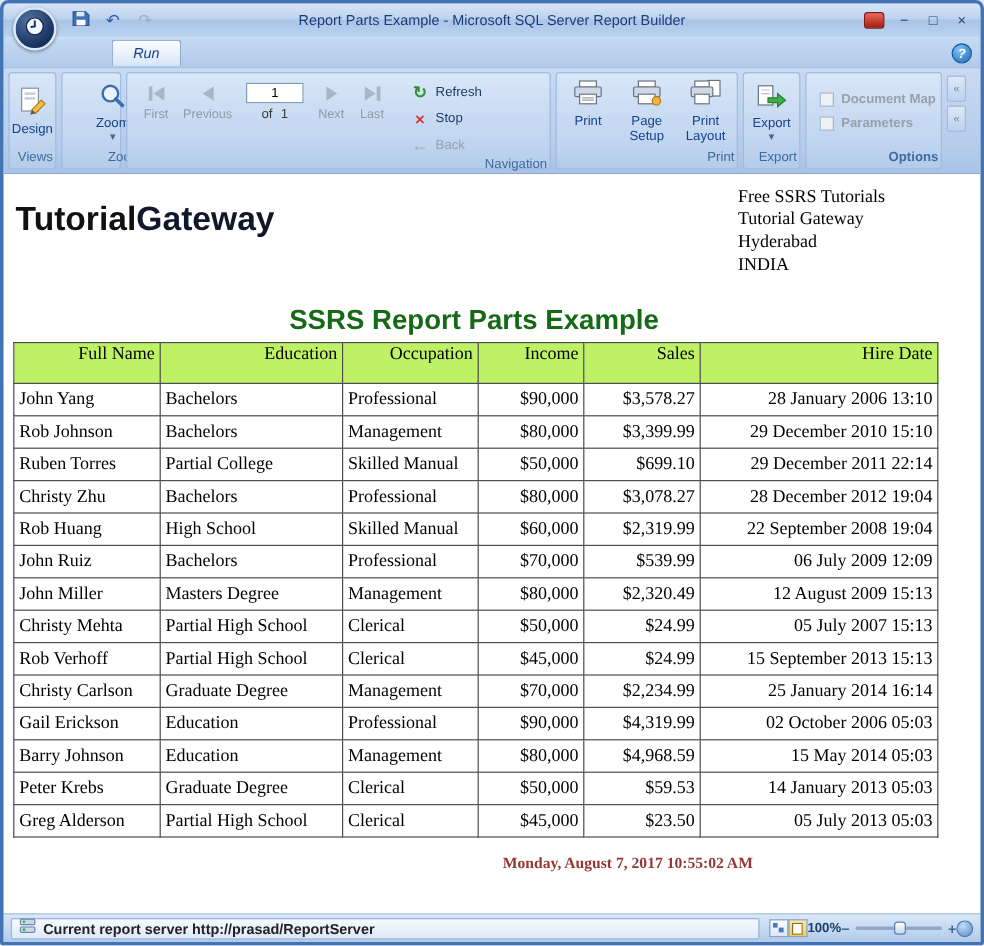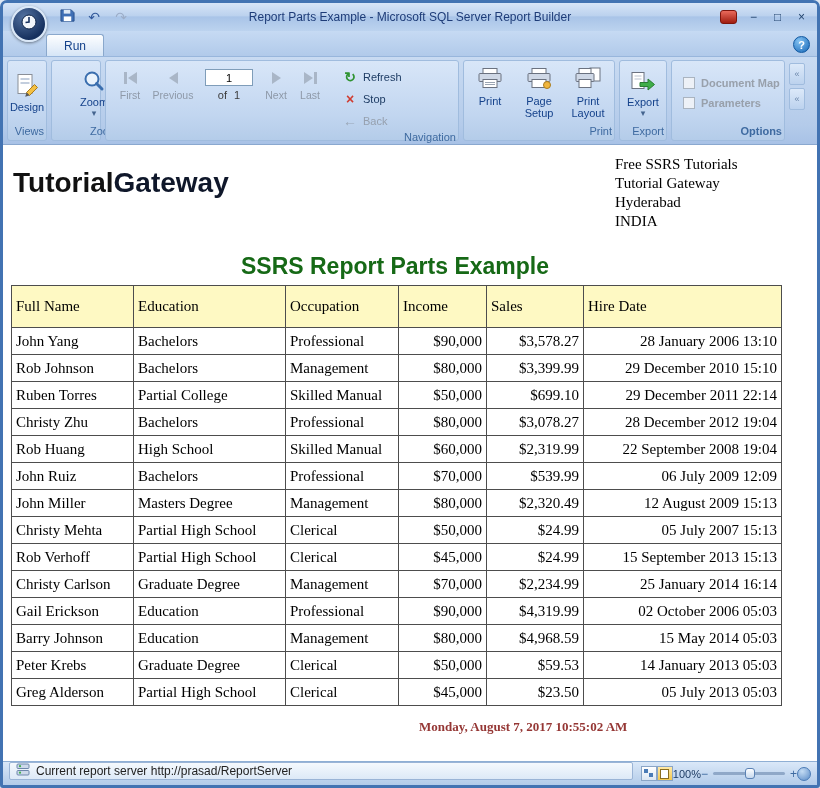--- a/index.html
+++ b/index.html
@@ -20,22 +20,22 @@
              font-size:14px; color:#33599b; }
   .qat-btn.dim { color:#9cadc8; }
   .title-text { position:absolute; left:0; right:0; top:7px; text-align:center;
                 font-size:12px; color:#1e3c78; pointer-events:none; }
   .win-controls { margin-left:auto; display:flex; gap:9px; align-items:center; z-index:5; }
   .red-badge { width:17px; height:14px; border-radius:3px; border:1px solid #7d150c;
                background:linear-gradient(#ea6a5c,#a01d10); }
   .win-glyph { font-size:12px; color:#24456f; width:15px; text-align:center; }
 
   
-  .tabrow { height:26px; flex:0 0 26px; position:relative; display:flex; align-items:flex-end;
-            padding-left:43px; background:linear-gradient(#c6daf3,#b1caea); border-bottom:1px solid #98b6dc; }
+  .tabrow { height:26px; flex:0 0 26px; position:relative; display:flex; align-items:center;
+            padding-left:90px; background:linear-gradient(#c6daf3,#b1caea); border-bottom:1px solid #98b6dc;font-style:italic; }
   .tab-active { height:22px; padding:0 17px; display:flex; align-items:center; font-size:12px; color:#15428b;
                 background:linear-gradient(#fdfeff,#e6effa 60%, #d5e5f6); border:1px solid #8aa8cc;
                 border-bottom:none; border-radius:3px 3px 0 0; }
   .help-circle { position:absolute; right:7px; top:5px; width:17px; height:17px; border-radius:50%;
                  border:1px solid #0f57a0; color:#fff; font-size:11px; font-weight:bold;
                  display:flex; align-items:center; justify-content:center;
                  background:radial-gradient(circle at 35% 28%, #83c2f2, #1868b8); }
 
   
   .ribbon { height:88px; flex:0 0 88px; display:flex; gap:4px; padding:3px 4px;
@@ -83,31 +83,31 @@
   .report { flex:1; background:#fff; overflow:hidden; font-family:"Liberation Serif", serif; position:relative; }
   .report-header { position:relative; height:140px; }
   .logo { position:absolute; left:10px; top:22px; font-family:"Liberation Sans", sans-serif;
           font-weight:bold; font-size:28px; }
   .logo-black { color:#111; } .logo-red { color:#0f172a; }
   .address { position:absolute; left:612px; top:10px; font-size:15px; line-height:19px; color:#000; }
   .report-title { position:absolute; left:0; right:30px; bottom:5px; text-align:center;
                   font-family:"Liberation Sans", sans-serif; font-weight:bold; font-size:23px; color:#166916; }
 
   table.report-table { border-collapse:collapse; margin-left:8px; width:770px; font-size:15px; table-layout:fixed; }
-  .report-table th { background:#fef9c3; font-weight:normal; text-align:left; vertical-align:top;
-                     padding:12px 4px; height:34px; border:1px solid #4d4d4d; }
+  .report-table th { background:#bef264; font-weight:normal; text-align:right; vertical-align:top;
+                     padding:1px 4px; height:34px; border:1px solid #4d4d4d; }
   .report-table td { border:1px solid #4d4d4d; padding:2px 4px; height:27px; color:#000; background:#fff; }
   .report-table td.num { text-align:right; }
   .c0{width:122px}.c1{width:152px}.c2{width:113px}.c3{width:88px}.c4{width:97px}.c5{width:198px}
   .footer-date { margin-top:13px; margin-left:416px; font-size:13px; font-weight:bold; color:#953735; }
 
   
-  .statusbar { height:24px; flex:0 0 24px; display:flex; gap:8px; padding:0 6px;
+  .statusbar { height:24px; flex:0 0 24px; display:flex; align-items:center; gap:8px; padding:0 6px;
                background:linear-gradient(#dae8f8,#b2cbe9); border-top:1px solid #8fafd4;
-               font-family:"Liberation Sans", sans-serif; }
+               font-family:"Liberation Sans", sans-serif;font-weight:bold; }
   .status-msg { display:flex; align-items:center; gap:6px; height:18px; padding:0 6px; width:625px;
                 background:linear-gradient(#f5f9fd,#dde9f7); border:1px solid #9ab4d6; border-radius:2px;
                 font-size:12px; color:#222; }
   .status-right { margin-left:auto; display:flex; align-items:center; }
   .view-icon { width:16px; height:15px; border:1px solid #8aa5c6; display:flex; align-items:center;
                justify-content:center; background:linear-gradient(#ffffff,#dbe6f3); }
   .view-icon.gold { background:linear-gradient(#ffe9a8,#f3c84e); }
   .zoom-text { font-size:11px; color:#1e3c64; }
   .slider { display:flex; align-items:center; gap:5px; }
   .slider-sign { font-size:12px; color:#3e6aa0; }

